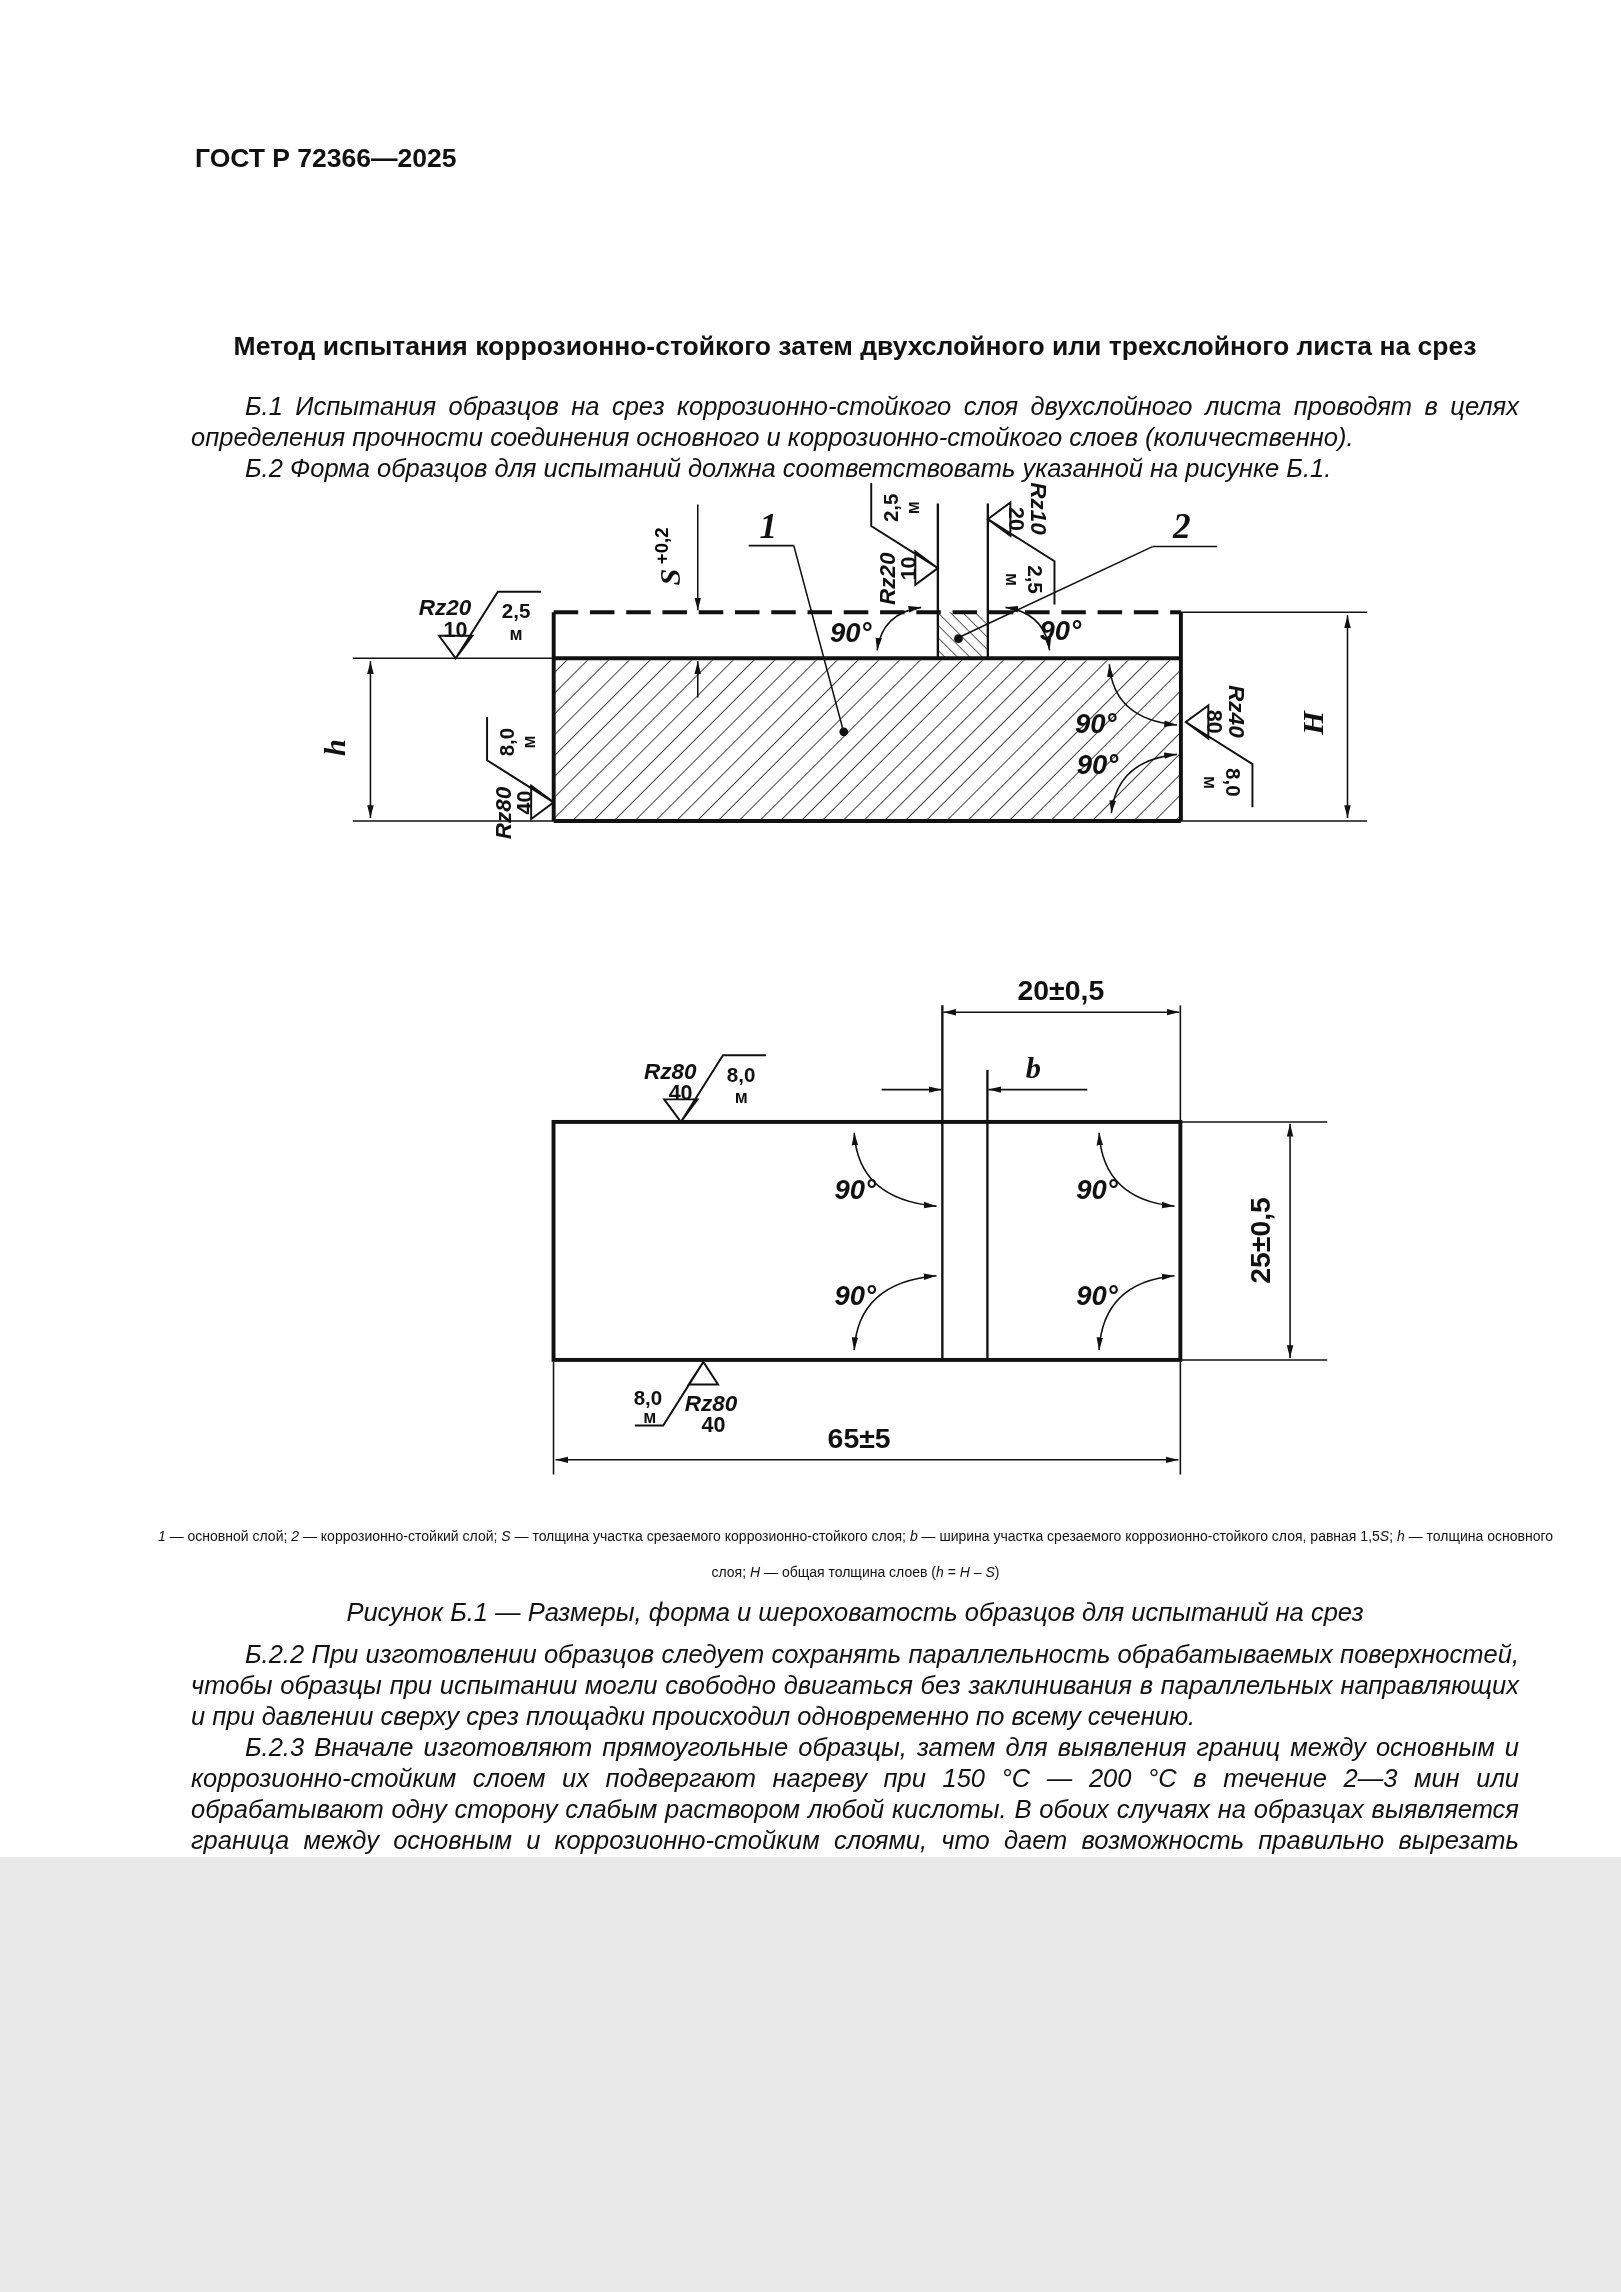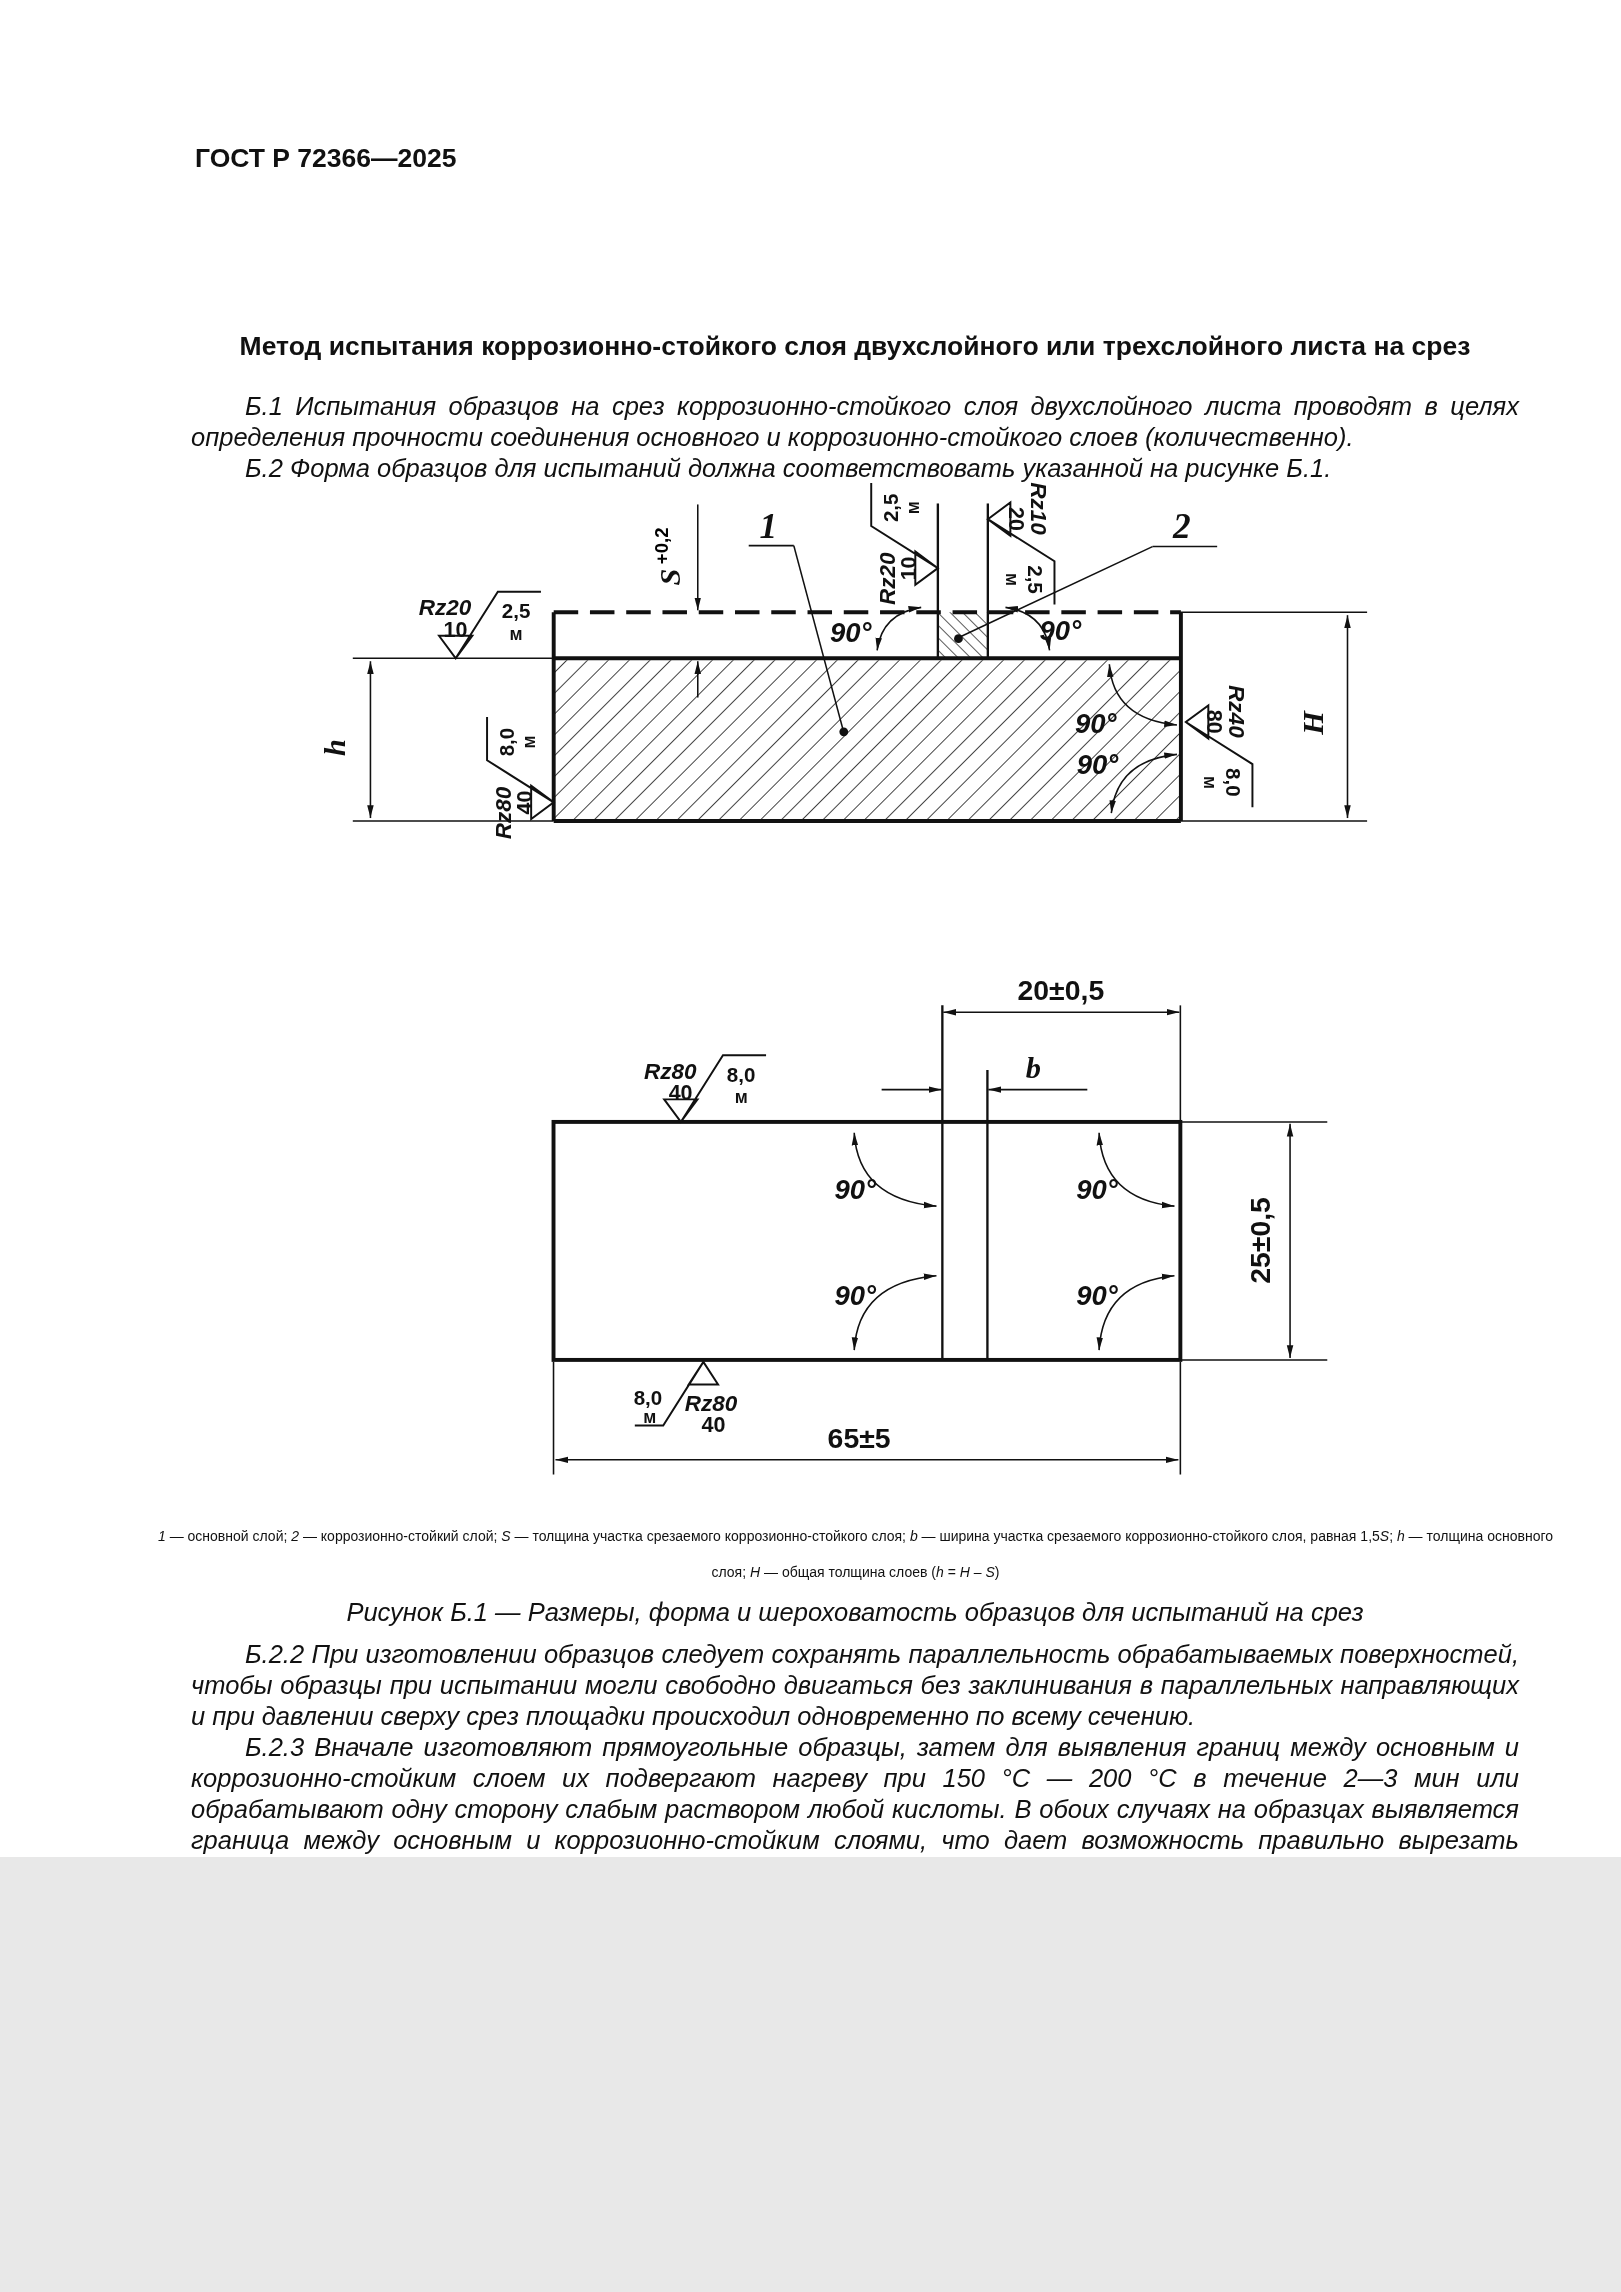--- a/index.html
+++ b/index.html
@@ -33,21 +33,21 @@
   .partnum{font:italic bold 36px "Liberation Serif",serif;fill:#111;}
 </style>
 </head>
 <body>
 
 <div class="page">
 
   <div class="std-header">ГОСТ Р 72366—2025</div>
 
 
-  <div class="heading">Метод испытания коррозионно-стойкого слоя двухслойного или трехслойного листа на срез</div>
+  <div class="heading">Метод испытания коррозионно-стойкого затем двухслойного или трехслойного листа на срез</div>
 
   <div class="textblock" style="top:391px;">
     <p>Б.1 Испытания образцов на срез коррозионно-стойкого слоя двухслойного листа проводят в целях определения прочности соединения основного и коррозионно-стойкого слоев (количественно).</p>
     <p>Б.2 Форма образцов для испытаний должна соответствовать указанной на рисунке Б.1.</p>
   </div>
 
   <svg style="left:245px;top:475px;" width="1225" height="446" viewBox="250 485 1250 455">
     <defs>
       <pattern id="hatchMain" width="15" height="15" patternUnits="userSpaceOnUse" patternTransform="rotate(45)">
         <line x1="0" y1="0" x2="0" y2="15" stroke="#111" stroke-width="1.6"></line>

